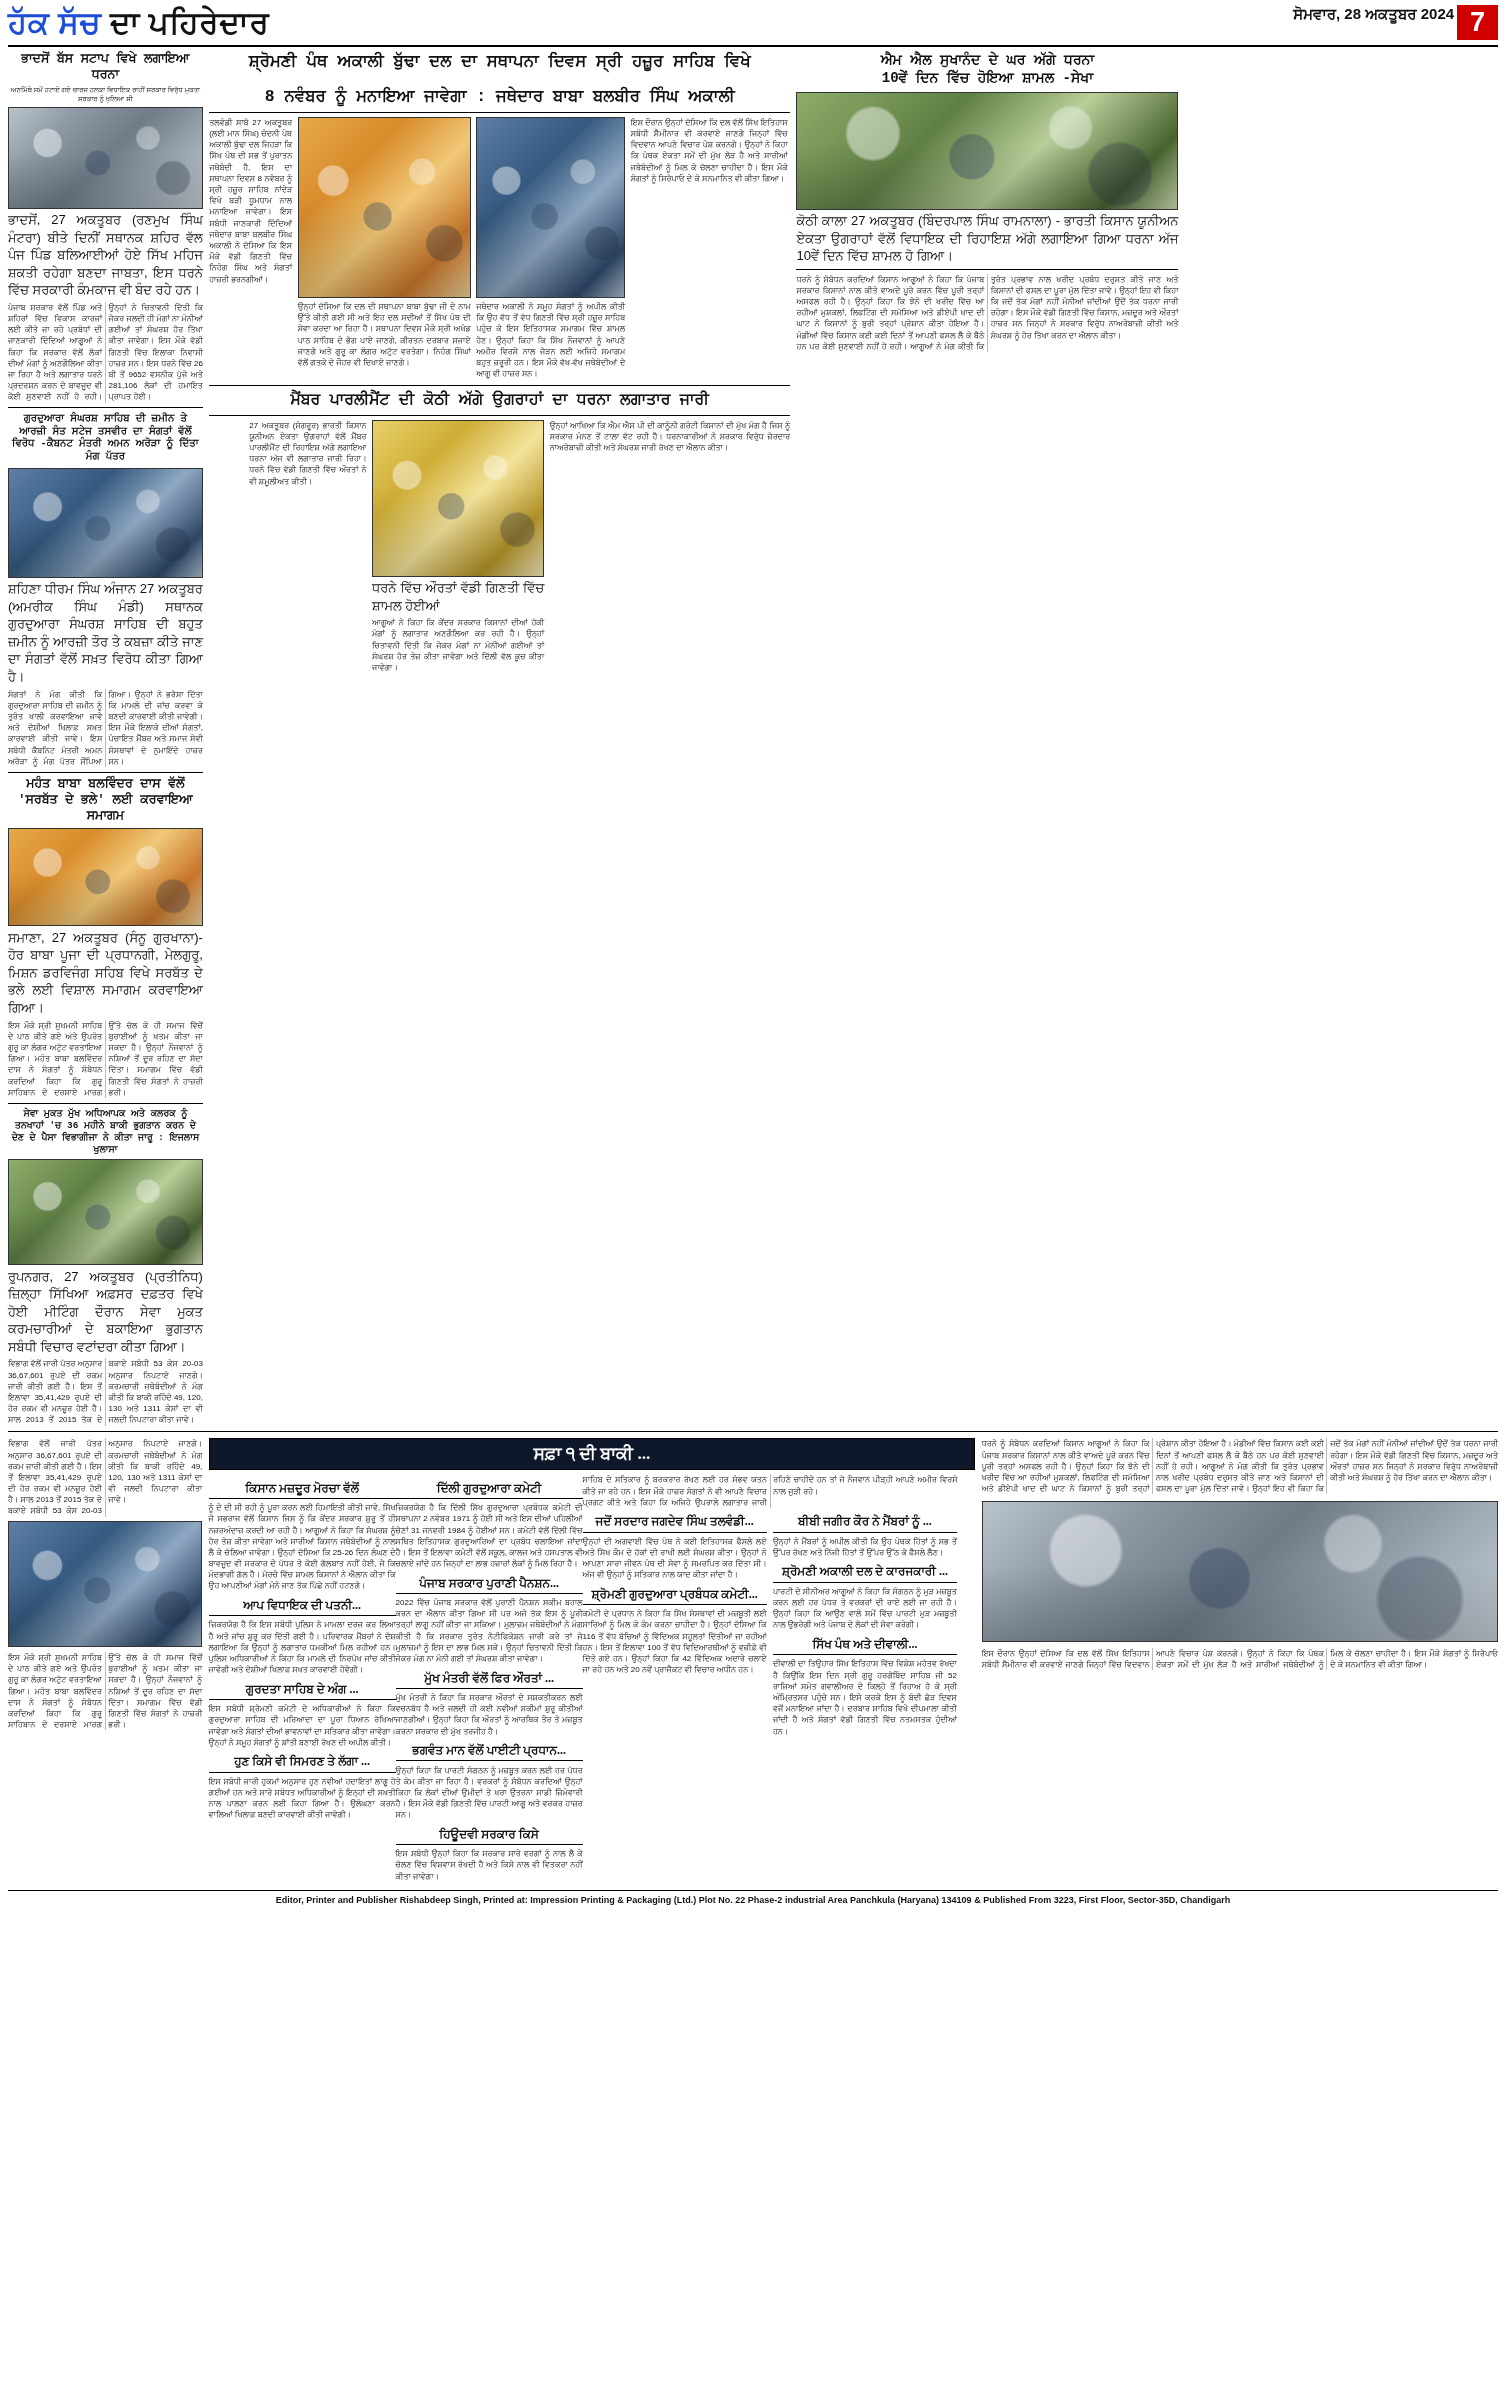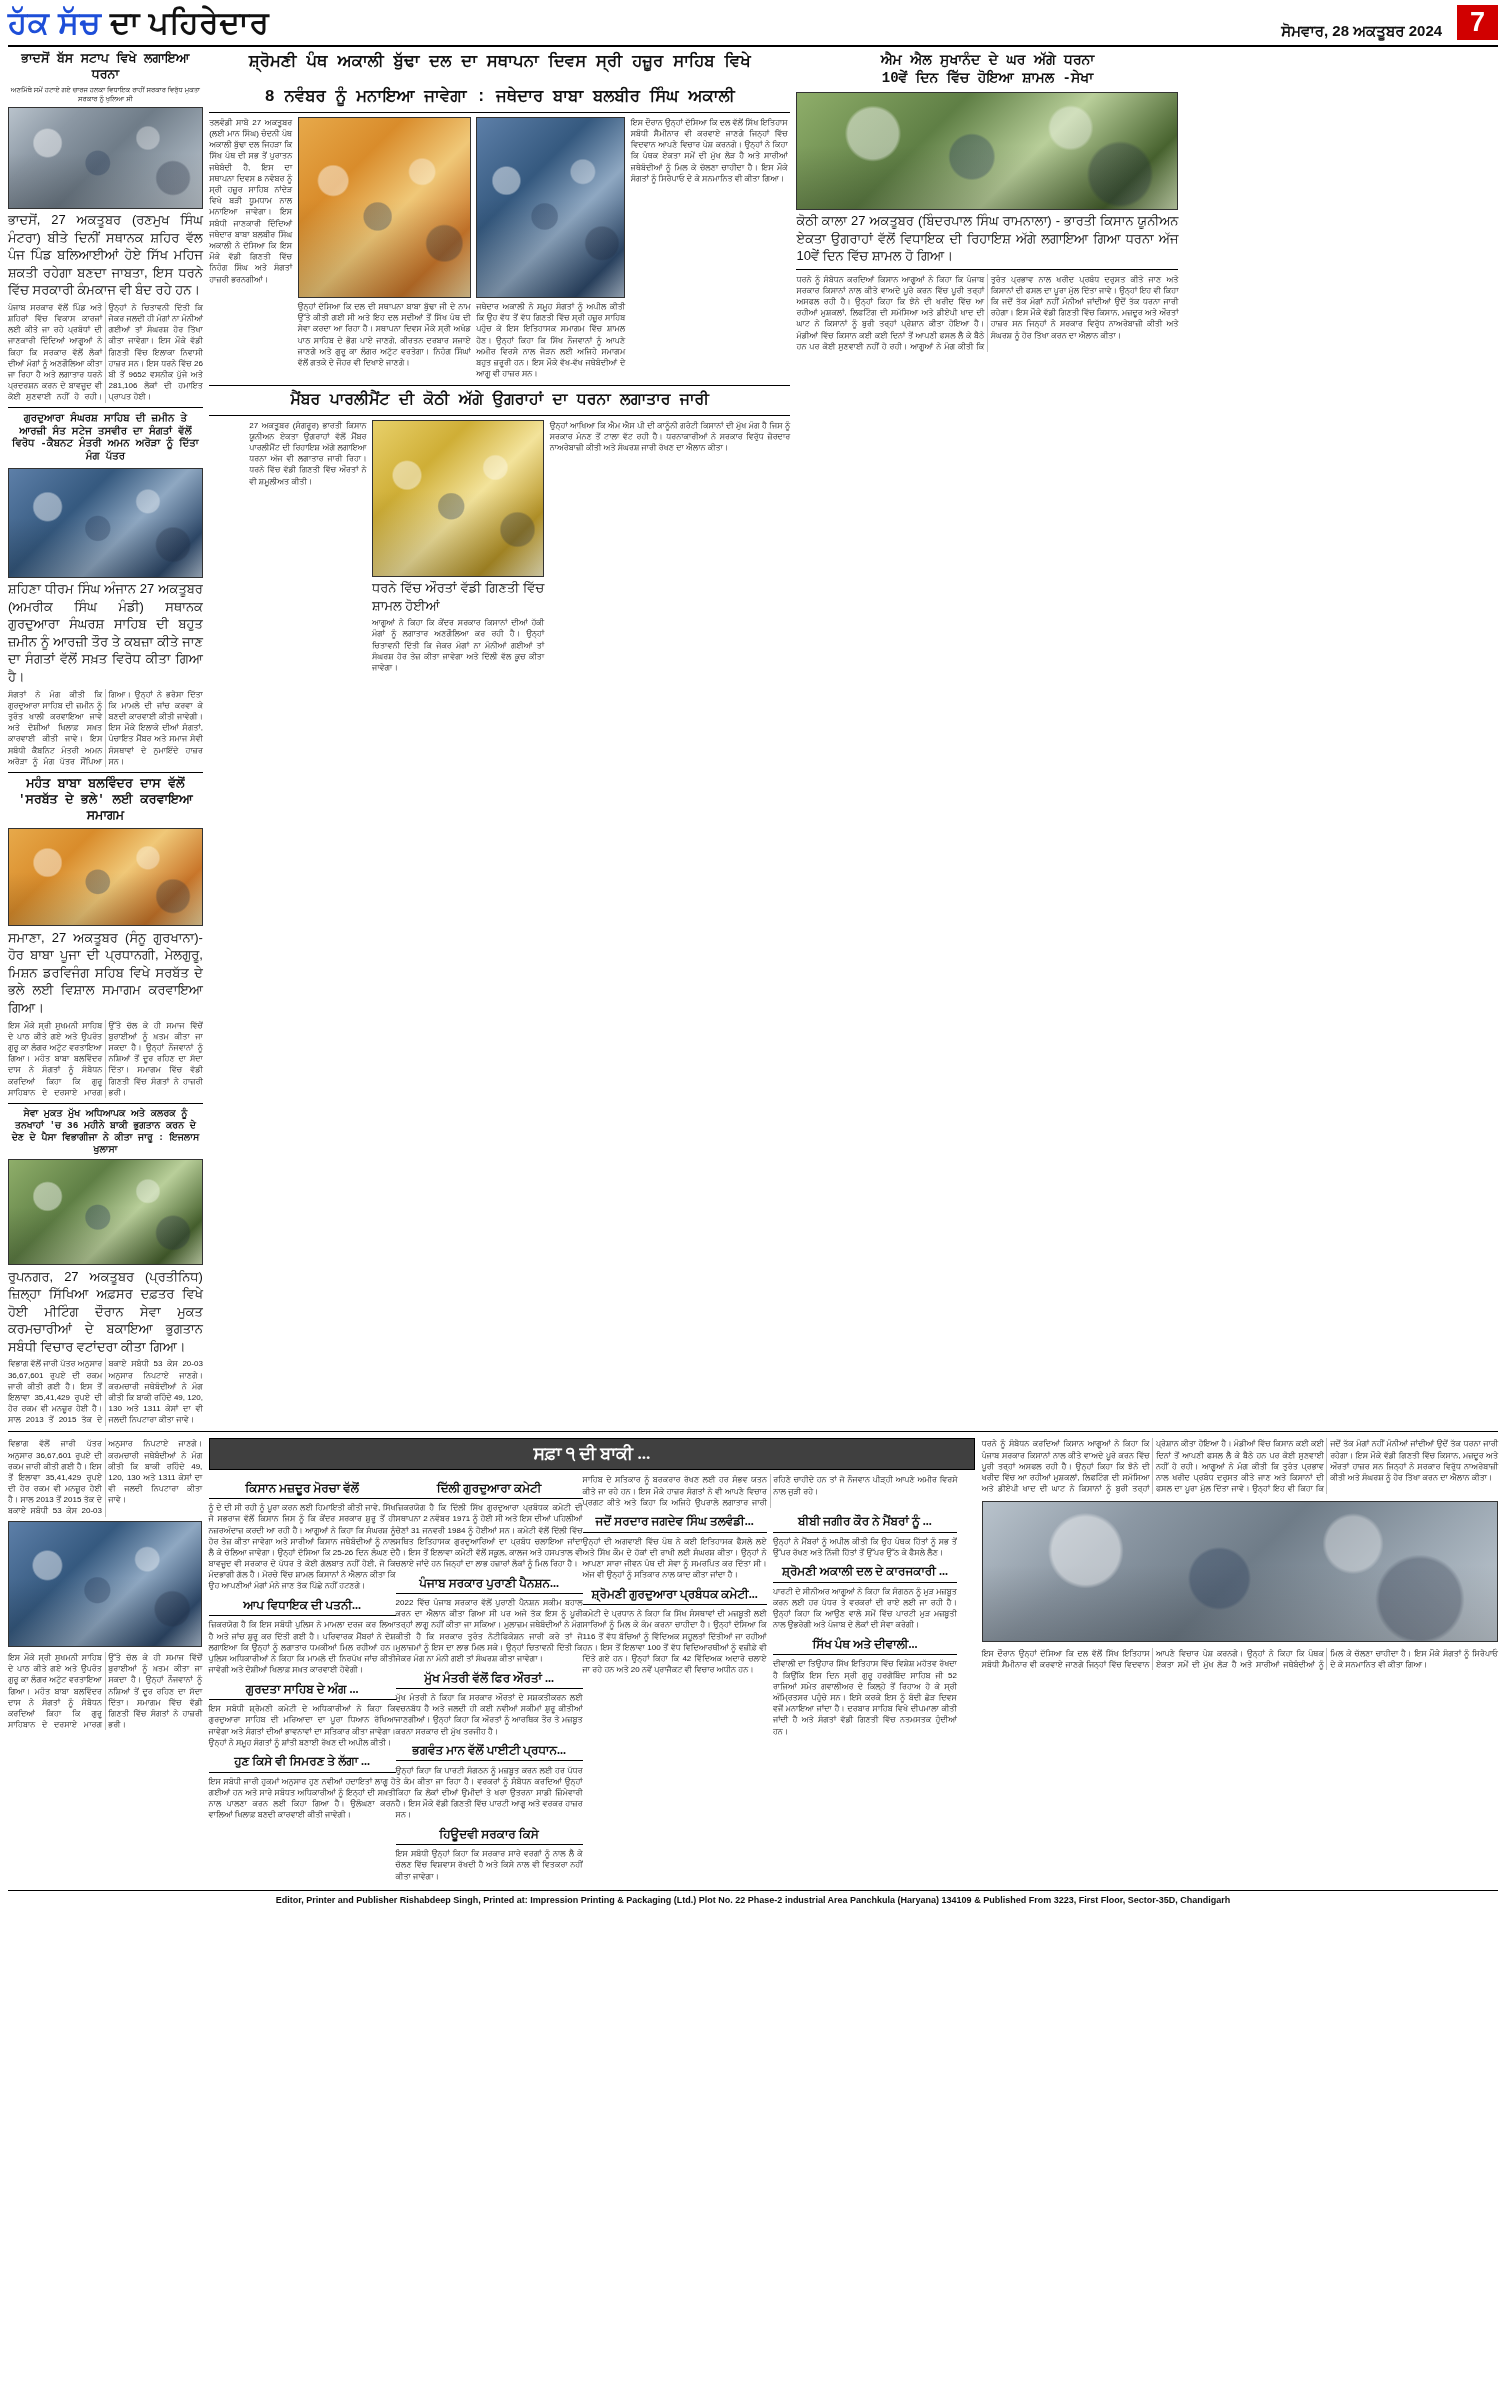--- a/index.html
+++ b/index.html
@@ -16,21 +16,21 @@
   .masthead {
     display: flex; align-items: center; justify-content: space-between;
     border-bottom: 2.4px solid #000; padding-bottom: 4.7px; margin-bottom: 4.7px;
   }
   .logo {
     font-size: 31px; font-weight: bold; letter-spacing: 0.8px;
     color: #111; white-space: nowrap;
     font-family: "Liberation Serif", serif;
   }
   .logo .red { color: #1d4ed8; }
-  .masthead-right { display:flex; align-items:flex-end; gap: 15px; }
+  .masthead-right { display:flex; align-items:flex-start; gap: 3px; }
   .date { font-size: 15px; font-weight: bold; }
   .pagebadge {
     background: #d10000; color:#fff; font-weight:bold; font-size: 27px;
     width: 41px; height: 35px; display:flex; align-items:center; justify-content:center;
   }
 
   
   .hl {
     font-weight: bold; text-align: center; line-height: 1.25;
     font-family: Liberation Mono, monospace;
@@ -75,21 +75,21 @@
   .mini-cap { font-size: 6.8px; line-height:1.3; text-align:center; }
 
   .cols2 { column-count: 2; column-gap: 6.3px; column-rule: 0.8px solid #bbb; }
   .cols3 { column-count: 3; column-gap: 6.3px; column-rule: 0.8px solid #bbb; }
 
   
   .lower { display: flex; gap: 6.3px; margin-top: 6.3px; }
   .lw-a { width: 195px; }
 
   .banner {
-    background: #404040; color: #fff; text-align: center; font-weight: bold;
+    background: #0f172a; color: #fff; text-align: center; font-weight: bold;
     font-size: 17.3px; padding: 4.7px 0; font-family: "Liberation Serif", serif;
     border: 0.8px solid #000;
   }
   .secthead {
     font-weight: bold; font-size: 12px; text-align: center; margin: 6.3px 0 3.1px;
     font-family: "Liberation Serif", serif;
   }
   .secthead.u { border-bottom: 0.8px solid #000; padding-bottom: 2.4px; }
 
   .footer {

